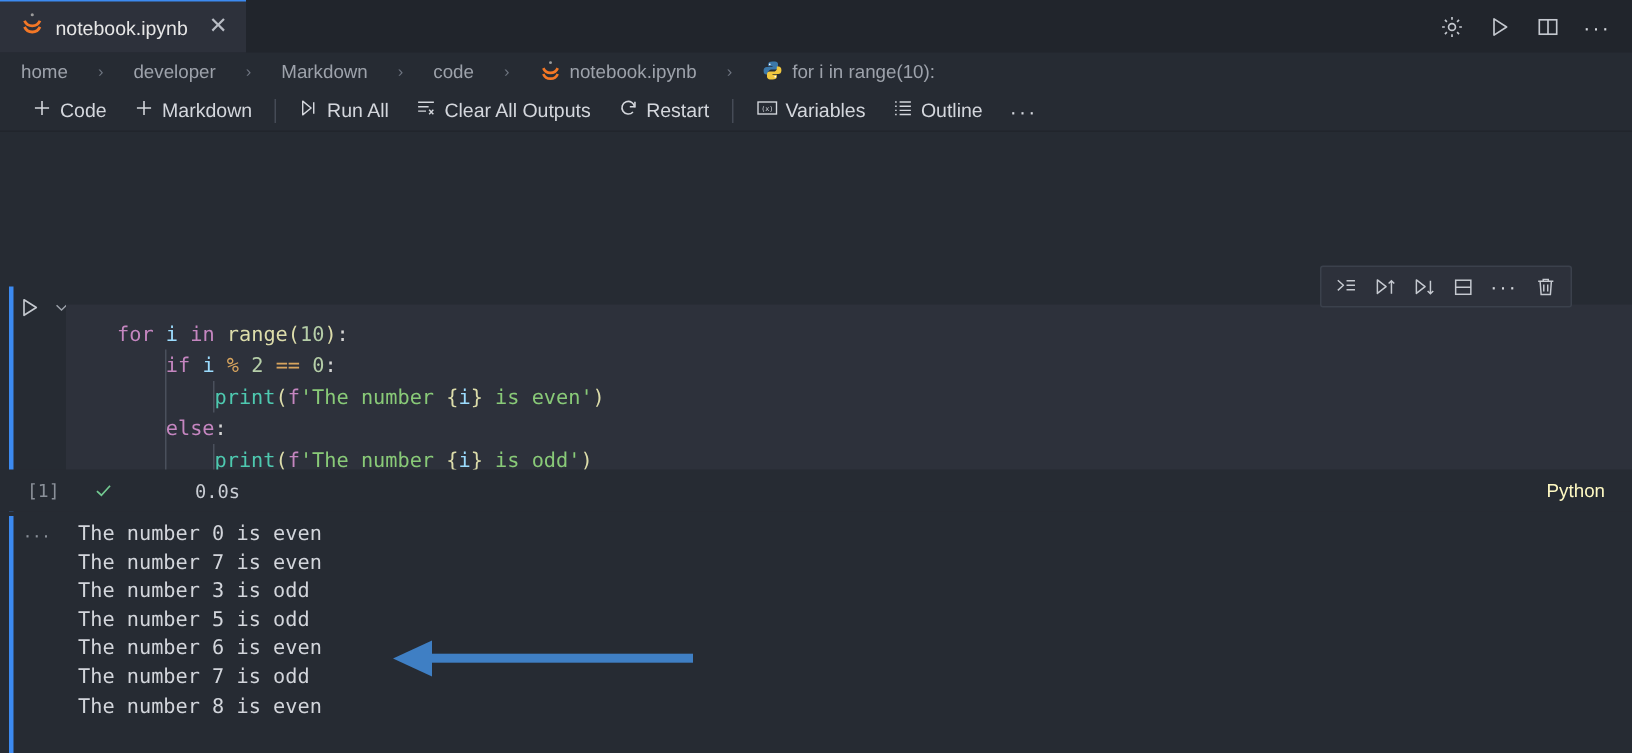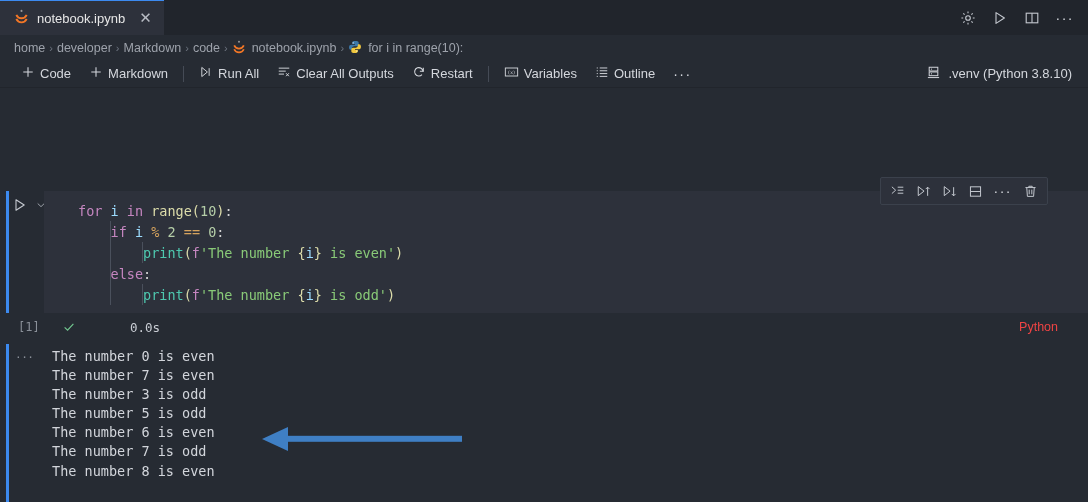--- a/index.html
+++ b/index.html
@@ -35,21 +35,21 @@
     margin-left: auto; display: flex; align-items: center;
     gap: 16px; padding-right: 14px;
   }
   .tb-icon { cursor: pointer; display: flex; align-items: center; }
 
   
   .breadcrumb {
     height: 25px; width: 100%;
     background: #262B33;
     display: flex; align-items: center;
-    padding-left: 14px; gap: 4px;
+    padding-left: 14px; gap: 20px;
     font-size: 12.5px; color: #9DA2AB;
   }
   .crumb { display: flex; align-items: center; gap: 6px; cursor: pointer; white-space: nowrap; }
   .crumb-sep { color: #6E7580; font-size: 11px; }
 
   
   .nb-toolbar {
     height: 28px; width: 100%;
     background: #262B33;
     display: flex; align-items: center;
@@ -89,21 +89,21 @@
     background: #3C8AF0;
   }
   .run-gutter {
     position: absolute; left: 12px; top: 6px;
     display: flex; align-items: center; gap: 7px;
   }
   .run-btn { cursor: pointer; display: flex; }
   .chev { cursor: pointer; display: flex; }
 
   .editor {
-    position: absolute; left: 44px; top: 0; right: 0; height: 122px;
+    position: absolute; left: 44px; top: 12px; right: 0; height: 122px;
     background: #2D313B;
   }
   .code {
     font-family: "DejaVu Sans Mono", monospace;
     font-size: 13.5px; line-height: 21px;
     padding: 10px 0 0 34px;
     white-space: pre;
     color: #D4D4D4;
   }
   .indent-guide {
@@ -119,21 +119,21 @@
     font-family: "DejaVu Sans Mono", monospace;
     font-size: 12px; color: #8A9099;
   }
   .exec-check { position: absolute; left: 62px; display: flex; align-items: center; }
   .exec-time {
     position: absolute; left: 86px;
     font-family: "DejaVu Sans Mono", monospace;
     font-size: 12.5px; color: #C9CDD4; margin-left: 44px;
   }
   .exec-lang {
-    position: absolute; right: 30px; font-size: 12.5px; color: #ef4444;
+    position: absolute; right: 18px; font-size: 12.5px; color: #fef9c3;
     cursor: pointer;
   }
 
   
   .out-cell { position: absolute; top: 256px; left: 0; width: 1088px; height: 215px; }
   .out-dots {
     position: absolute; left: 16px; top: 4px;
     color: #8A9099; font-size: 14px; letter-spacing: 1.5px; cursor: pointer;
   }
   .out-text {
@@ -294,30 +294,20 @@
   <div class="nb-btn">
     <span>
       <svg width="14" height="14" viewBox="0 0 16 16" stroke="#D4D7DD" stroke-width="1.1">
         <path d="M2 3.4h1.2M5.4 3.4h8.6M2 6.6h1.2M5.4 6.6h8.6M2 9.8h1.2M5.4 9.8h8.6M2 13h1.2M5.4 13h8.6"></path>
       </svg>
     </span>
     <span>Outline</span>
   </div>
   <div class="nb-btn dots">···</div>
 
-  <div class="nb-right">
-    <span>
-      <svg width="15" height="15" viewBox="0 0 16 16" fill="none" stroke="#D4D7DD" stroke-width="1.05">
-        <rect x="3.4" y="2.4" width="9.2" height="4"></rect>
-        <rect x="3.4" y="7.4" width="9.2" height="4"></rect>
-        <path d="M5.3 4.4h1.1M5.3 9.4h1.1M2 13.4h12"></path>
-      </svg>
-    </span>
-    <span>.venv (Python 3.8.10)</span>
-  </div>
 </div>
 
 <div class="nb-body">
 
   <div class="cell-toolbar">
     <span class="ct-icon">
       <svg width="15" height="15" viewBox="0 0 16 16" fill="none" stroke="#C5C9D0" stroke-width="1.05">
         <path d="M2 3 L6 6.6 L2 10.2" stroke-linejoin="round"></path>
           <path d="M8.2 3.4h6M8.2 6.6h6M8.2 9.8h6"></path>
       </svg>

